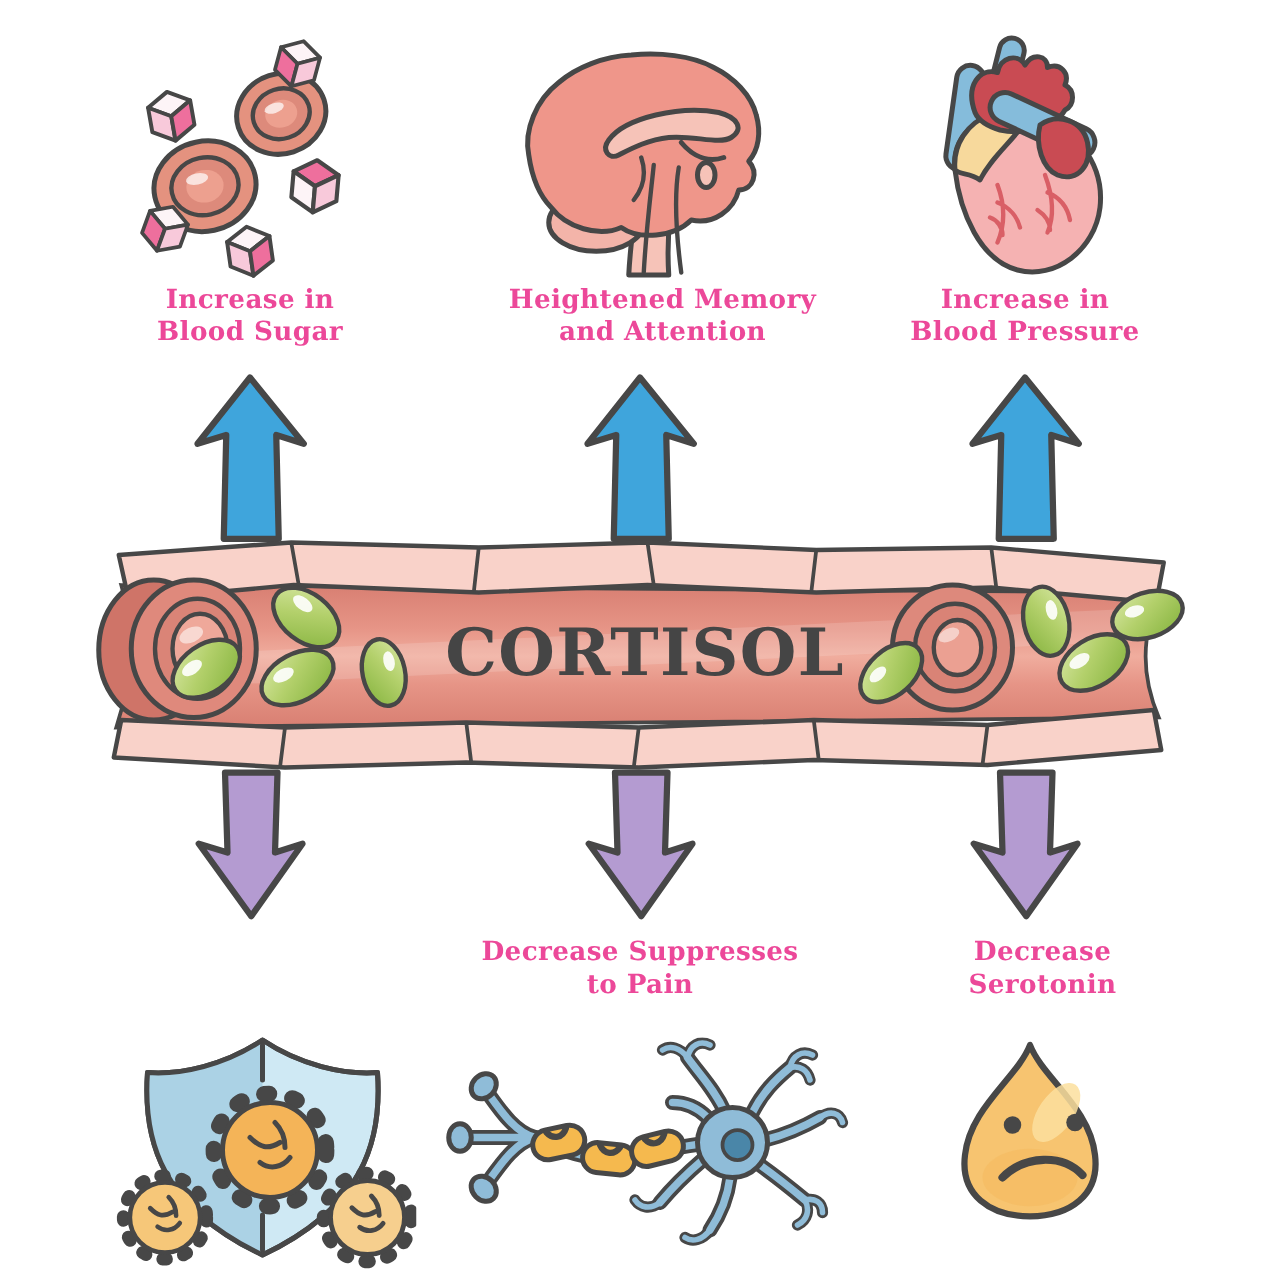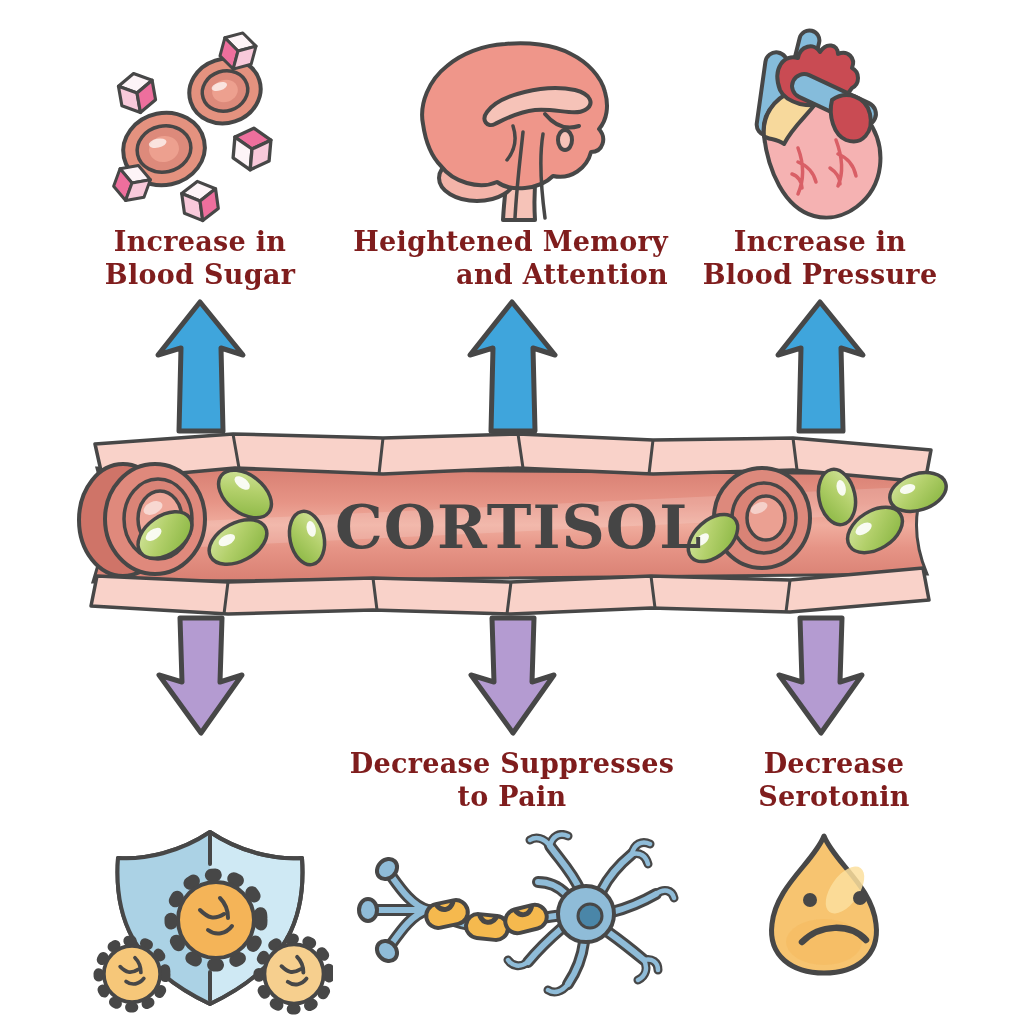--- a/index.html
+++ b/index.html
@@ -1,28 +1,28 @@
 <!DOCTYPE html>
 <html><head>
 <meta charset="utf-8">
 <style>
   html,body{margin:0;padding:0;background:#fff;}
   .canvas{position:relative;width:1024px;height:1024px;background:#ffffff;overflow:hidden;
           font-family:"DejaVu Serif",serif;}
   .icon{position:absolute;}
   .icon svg{display:block;width:100%;height:100%;}
   .effect-label{position:absolute;width:340px;text-align:center;
-    font-weight:bold;font-size:27px;line-height:1.22;color:#7f1d1d;
+    font-weight:bold;font-size:21px;line-height:1.22;color:#ec4899;
     white-space:pre-line;letter-spacing:.3px;}
   .arrow{position:absolute;}
   .arrow svg{display:block;width:100%;height:100%;}
   .vessel{position:absolute;left:53px;top:424px;width:912px;height:198px;}
   .vessel svg{display:block;width:100%;height:100%;}
   .vessel-label{position:absolute;left:335px;top:492px;width:362px;text-align:center;
-    font-weight:bold;font-size:60px;letter-spacing:1px;color:#454545;}
+    font-weight:bold;font-size:52px;letter-spacing:1px;color:#454545;}
 </style>
 </head>
 <body>
 
 <div class="canvas">
 
   <div class="icon" style="left:92px;top:25px;width:230px;height:198px;">
     <svg viewBox="0 0 230 198">
       <g stroke="#474747" stroke-linejoin="round" stroke-linecap="round">
 
@@ -124,21 +124,21 @@
         <g stroke="#d95f66" stroke-width="3.5" fill="none">
           <path d="M66,120 C72,136 72,152 66,166 M66,134 C76,138 82,146 84,154 M60,146 C66,148 70,154 70,160"></path>
           <path d="M104,112 C110,128 112,144 106,158 M106,126 C116,130 122,138 124,148 M98,140 C104,144 108,150 108,156"></path>
         </g>
       </g>
     </svg>
   </div>
 
   <div class="effect-label" style="left:30px;top:226px;">Increase in
 Blood Sugar</div>
-  <div class="effect-label" style="left:328px;top:226px;text-align:right;">Heightened Memory
+  <div class="effect-label" style="left:360px;top:226px;">Heightened Memory
 and Attention</div>
   <div class="effect-label" style="left:650px;top:226px;">Increase in
 Blood Pressure</div>
 
   <div class="arrow" style="left:153px;top:297px;width:95px;height:140px;">
     <svg viewBox="0 0 95 140">
         <polygon points="47,5 90,58 68,51 70,134 26,134 28,51 5,58" fill="#3fa5dc" stroke="#474747" stroke-width="5" stroke-linejoin="round"></polygon>
       </svg>
   </div>
   <div class="arrow" style="left:465px;top:297px;width:95px;height:140px;">

